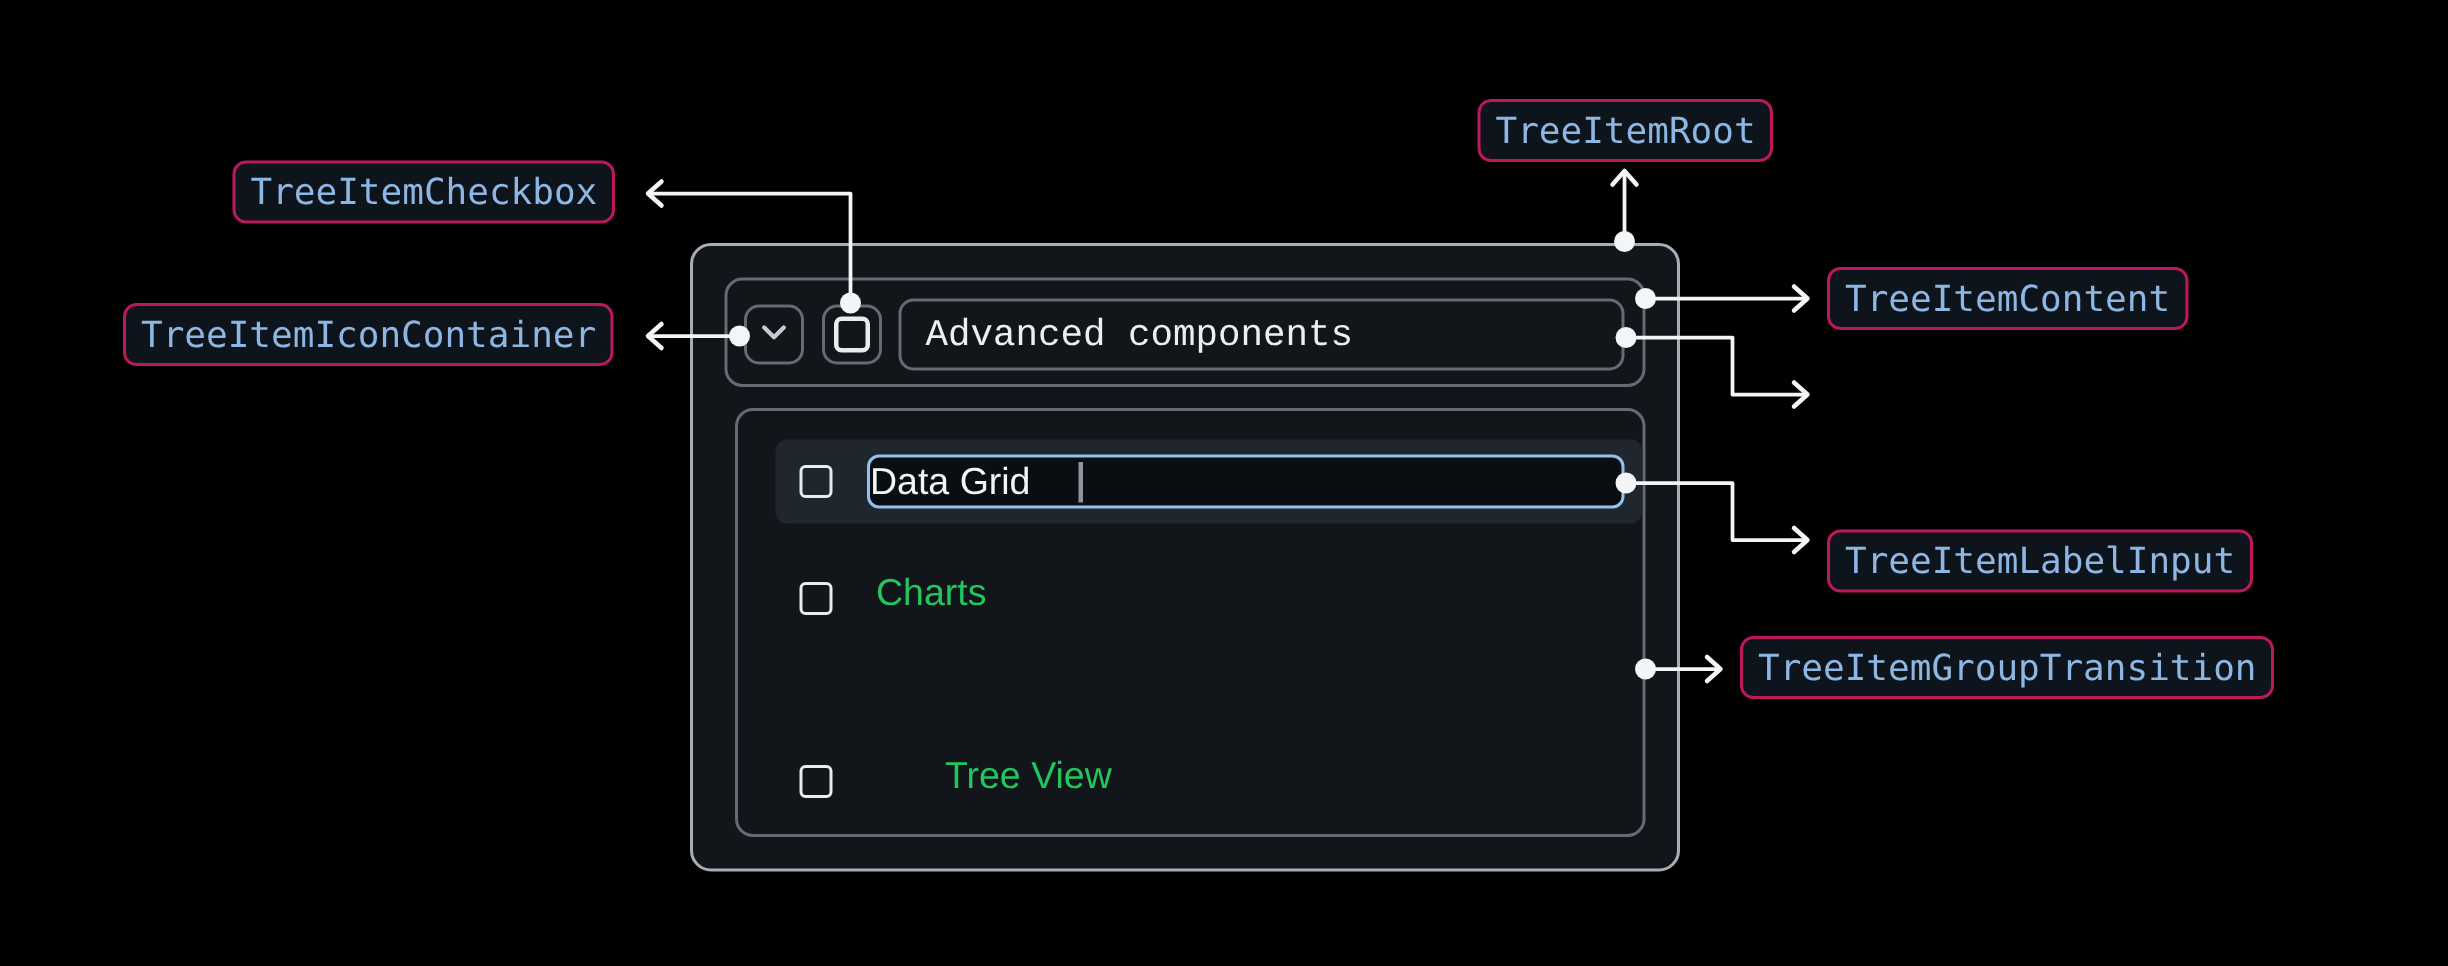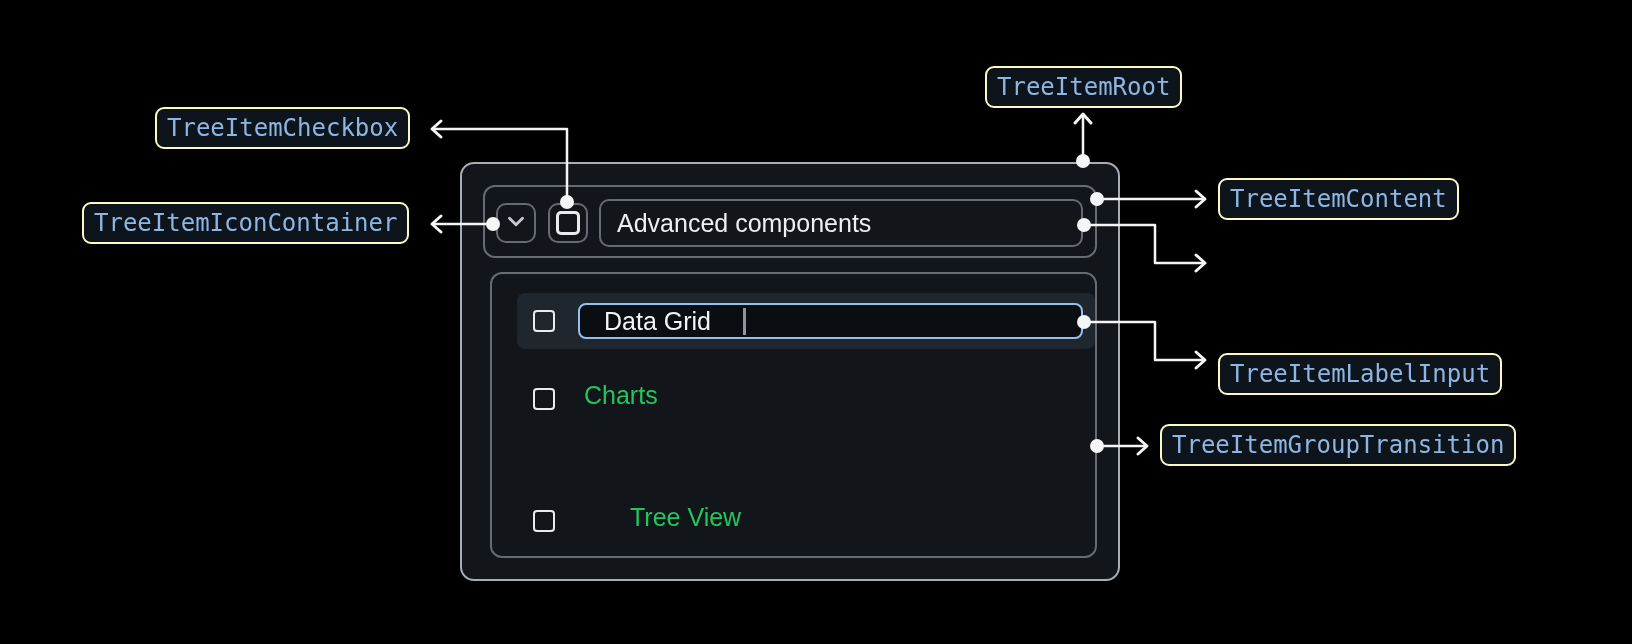--- a/index.html
+++ b/index.html
@@ -29,21 +29,21 @@
     display:flex;align-items:center;justify-content:center;
   }
   .cb{
     width:24px;height:24px;border:3px solid #e9ebed;border-radius:5px;
     box-sizing:border-box;background:transparent;
   }
   .label-box{
     position:absolute;left:114px;top:12px;width:484px;height:48px;
     border:2px solid #656b72;border-radius:10px;box-sizing:border-box;
     display:flex;align-items:center;padding-left:16px;
-    color:#eceef1;font-size:25px;
+    color:#eceef1;font-size:25px;font-family:Liberation Mono, monospace;
   }
   .group-box{
     position:absolute;left:28px;top:108px;width:607px;height:286px;
     border:2px solid #656b72;border-radius:12px;box-sizing:border-box;
   }
   .row{
     position:absolute;left:25px;width:578px;height:48px;
     display:flex;align-items:flex-end;color:#22c55e;font-size:25px;
   }
   .row .cb-sm{
@@ -55,32 +55,32 @@
     position:absolute;left:25px;top:19px;width:578px;height:56px;
     background:#20262e;border-radius:8px;display:flex;align-items:center;
   }
   .row-edit .cb-sm{
     width:22px;height:22px;border:2.5px solid #e9ebed;border-radius:4px;
     box-sizing:border-box;margin-left:16px;flex:none;
   }
   .input-box{
     margin-left:23px;width:505px;height:36px;box-sizing:border-box;
     background:#0a0d11;border:2px solid #93c1ee;border-radius:8px;
-    display:flex;align-items:center;padding-left:24px;
+    display:flex;align-items:center;padding-left:0;
     color:#f2f4f6;font-size:25px;gap:30px;
   }
   .caret{
     display:inline-block;width:3px;height:27px;background:#8f959b;
     margin-left:2px;flex:none;
   }
   
   .badge{
     position:absolute;z-index:6;
     font-family:"DejaVu Sans Mono", monospace;font-size:24px;line-height:30px;
-    color:#8db6e3;background:#0e141c;border:2px solid #fef9c3;border-radius:9px;
+    color:#8db6e3;background:#0e141c;border:2px solid #be185d;border-radius:9px;
     padding:4px 10px;white-space:nowrap;box-sizing:border-box;
   }
   
   .connectors{position:absolute;left:0;top:0;z-index:5;pointer-events:none;}
   .connectors path{stroke:#f3f5f7;stroke-width:2.5;fill:none;stroke-linecap:round;stroke-linejoin:round;}
   .connectors circle{fill:#f3f5f7;stroke:none;}
   .connectors path.head{stroke-width:3;}
 </style>
 </head>
 <body>

